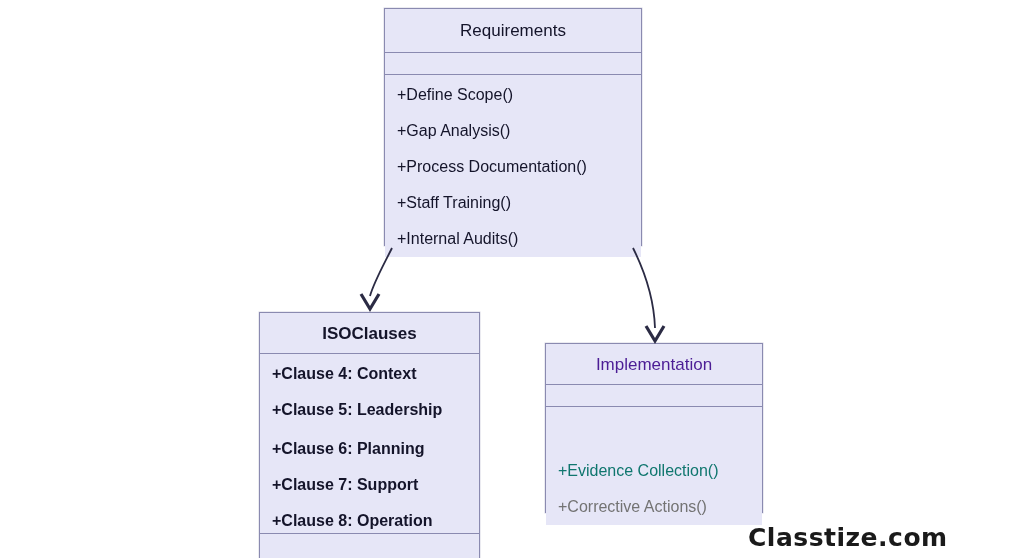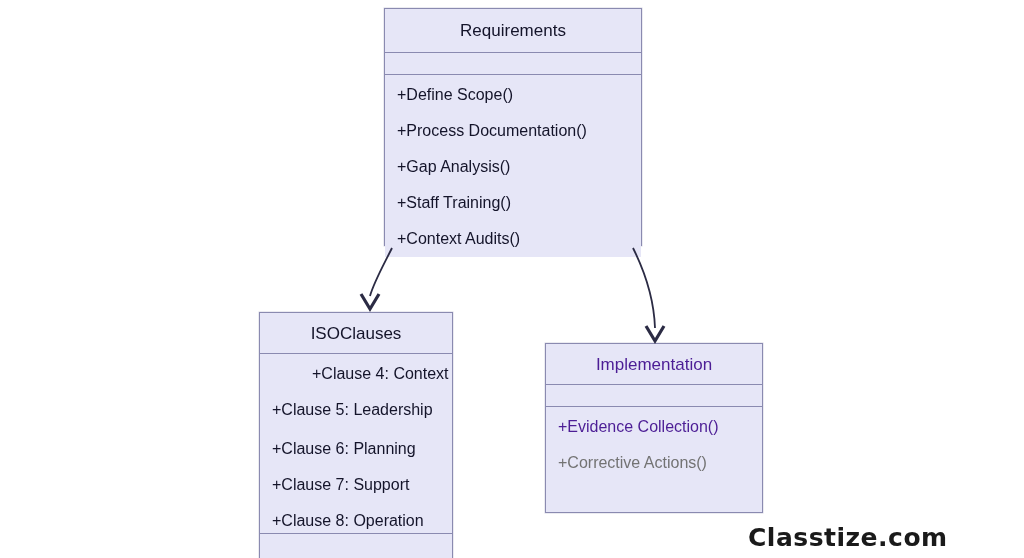--- a/index.html
+++ b/index.html
@@ -87,44 +87,44 @@
 </head>
 <body>
 
 <div id="canvas">
 
   <div class="uml-class" id="box-requirements" style="left: 384px; top: 8px; width: 258px; height: 238px; background: #fef9c3; border-color: rgb(138, 138, 176);">
     <div class="class-title" id="title-requirements" style="height: 44px; border-bottom-color: rgb(138, 138, 176); color: rgb(20, 20, 42);">Requirements</div>
     <div class="compartment-empty" id="attrs-requirements" style="height: 22px; border-bottom-color: rgb(138, 138, 176);"></div>
     <div class="members" id="methods-requirements">
         <div class="member" style="color: rgb(20, 20, 42);">+Define Scope()</div>
+        <div class="member" style="color: rgb(20, 20, 42);">+Gap Analysis()</div>
         <div class="member" style="color: rgb(20, 20, 42);">+Process Documentation()</div>
-        <div class="member" style="color: rgb(20, 20, 42);">+Gap Analysis()</div>
         <div class="member" style="color: rgb(20, 20, 42);">+Staff Training()</div>
-        <div class="member" style="color: rgb(20, 20, 42);">+Context Audits()</div>
+        <div class="member" style="color: rgb(20, 20, 42);">+Internal Audits()</div>
       </div>
   </div>
 
-  <div class="uml-class" id="box-isoclauses" style="left: 259px; top: 312px; width: 194px; height: 246px; background: #f9a8d4; border-color: rgb(138, 138, 176);">
+  <div class="uml-class" id="box-isoclauses" style="left: 259px; top: 312px; width: 221px; height: 246px; background: #f9a8d4; border-color: rgb(138, 138, 176); font-weight: bold;">
     <div class="class-title" id="title-isoclauses" style="height: 41px; border-bottom-color: rgb(138, 138, 176); color: rgb(20, 20, 42);">ISOClauses</div>
     <div class="members" id="methods-isoclauses">
-        <div class="member" style="color: rgb(20, 20, 42); margin-left: 40px;">+Clause 4: Context</div>
+        <div class="member" style="color: rgb(20, 20, 42);">+Clause 4: Context</div>
         <div class="member" style="color: rgb(20, 20, 42);">+Clause 5: Leadership</div>
         <div class="member" style="color: rgb(20, 20, 42); margin-top: 23px;">+Clause 6: Planning</div>
         <div class="member" style="color: rgb(20, 20, 42);">+Clause 7: Support</div>
         <div class="member" style="color: rgb(20, 20, 42);">+Clause 8: Operation</div>
       </div>
     <div class="tail-compartment" id="tail-isoclauses" style="position: absolute; left: 0px; right: 0px; top: 220px; height: 26px; border-top-color: rgb(138, 138, 176);"></div>
   </div>
 
   <div class="uml-class" id="box-implementation" style="left: 545px; top: 343px; width: 218px; height: 170px; background: rgb(230, 230, 247); border-color: rgb(138, 138, 176);">
     <div class="class-title" id="title-implementation" style="height: 41px; border-bottom-color: rgb(138, 138, 176); color: #4c1d95;">Implementation</div>
     <div class="compartment-empty" id="attrs-implementation" style="height: 22px; border-bottom-color: rgb(138, 138, 176);"></div>
     <div class="members" id="methods-implementation">
-        <div class="member" style="color: #4c1d95;">+Evidence Collection()</div>
+        <div class="member" style="color: #0f766e; margin-top: 44px;">+Evidence Collection()</div>
         <div class="member" style="color: #737373;">+Corrective Actions()</div>
       </div>
   </div>
 
   <svg id="connectors" viewBox="0 0 1024 558" xmlns="http://www.w3.org/2000/svg">
     <g id="connector-paths">
         <path d="M 392 248 C 382 268, 374 282, 370 296" fill="none" stroke="#2b2b44" stroke-width="1.8"></path>
         <path d="M 361 294 L 370 309 L 379 294" fill="none" stroke="#2b2b44" stroke-width="3.2" stroke-linejoin="miter"></path>
         <path d="M 633 248 C 645 272, 654 300, 655 328" fill="none" stroke="#2b2b44" stroke-width="1.8"></path>
         <path d="M 646 326 L 655 341 L 664 326" fill="none" stroke="#2b2b44" stroke-width="3.2" stroke-linejoin="miter"></path>

